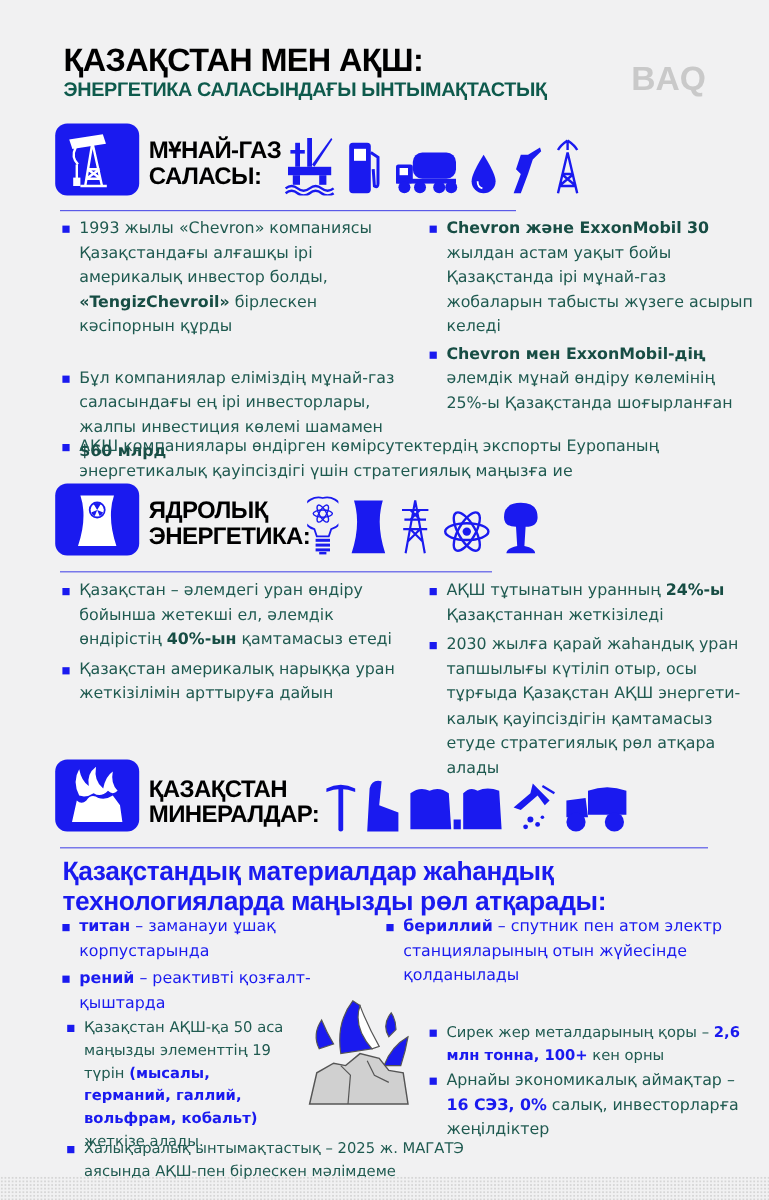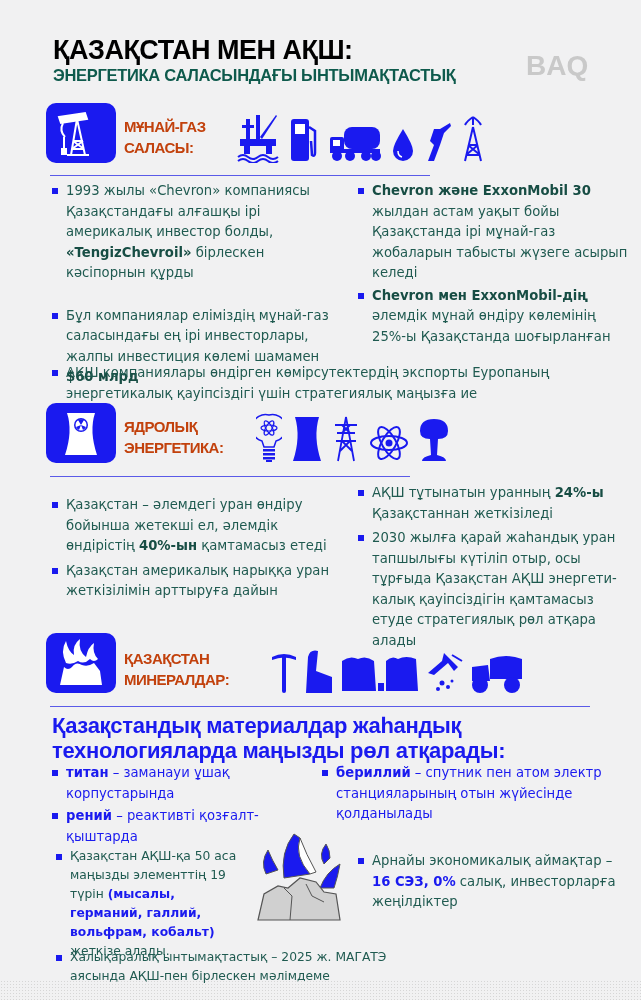--- a/index.html
+++ b/index.html
@@ -22,21 +22,21 @@
   .logo {
     left:526px; top:50px; font-family:"Liberation Sans", sans-serif;
     font-weight:bold; font-size:28px; color:#c9c9c9; letter-spacing:0px;
   }
   .iconbox {
     width:70px; height:60px; background:#1a1aef; border-radius:10px;
     display:flex; align-items:center; justify-content:center;
   }
   .sectitle {
     font-family:"Liberation Sans", sans-serif; font-weight:bold;
-    color:#c2410c; font-size:15px; line-height:21px; letter-spacing:-0.5px;
+    color:#000000; font-size:20px; line-height:21px; letter-spacing:-0.5px;
   }
   .divider { height:1px; background:#5a5ae8; }
   .bullet {
     font-family:"DejaVu Sans", sans-serif; font-size:13.2px; line-height:20.5px;
     color:#1f5a50; padding-left:14px; position:relative;
   }
   .bullet::before {
     content:""; position:absolute; left:0; top:7px; width:6px; height:6px;
     background:#1a1aef;
   }
@@ -189,21 +189,21 @@
       </g>
       <circle cx="20" cy="20" r="3.5" fill="#1a1aef"></circle>
     </svg>
   <svg width="32" height="46" viewBox="0 0 32 46">
       <path d="M16 2 Q30 2 30 14 Q30 22 20 22 L19 38 Q28 40 28 44 L4 44 Q4 40 13 38 L12 22 Q2 22 2 14 Q2 2 16 2Z" fill="#1a1aef"></path>
     </svg>
 </div>
 <div class="abs divider" style="left:50px; top:476px; width:360px;"></div>
 
 <div class="abs" style="left:52px; top:483px; width:290px;">
-  <div class="bullet" style="margin-bottom:4px;margin-top:12px;">
+  <div class="bullet" style="margin-bottom:4px;">
     <span>Қазақстан – әлемдегі уран өндіру бойынша жетекші ел, әлемдік өндірістің </span><b>40%-ын</b><span> қамтамасыз етеді</span>
   </div>
   <div class="bullet">Қазақстан америкалық нарыққа уран жеткізілімін арттыруға дайын</div>
 </div>
 <div class="abs" style="left:358px; top:483px; width:270px;">
   <div class="bullet" style="margin-bottom:4px;">
     <span>АҚШ тұтынатын уранның </span><b>24%-ы</b><span> Қазақстаннан жеткізіледі</span>
   </div>
   <div class="bullet">2030 жылға қарай жаһандық уран тапшылығы күтіліп отыр, осы тұрғыда Қазақстан АҚШ энергети-калық қауіпсіздігін қамтамасыз етуде стратегиялық рөл атқара алады</div>
 </div>
@@ -277,20 +277,23 @@
     <path d="M40 12 Q26 30 30 56 L56 52 Q44 34 46 16Z" fill="#1a1aef" stroke="#555" stroke-width="1"></path>
     <path d="M46 16 Q40 34 56 52 L62 50 Q52 32 46 16Z" fill="#fff" stroke="#555" stroke-width="1"></path>
     <path d="M72 22 Q64 32 70 42 L76 36 Q76 28 72 22Z" fill="#1a1aef" stroke="#555" stroke-width="1"></path>
     <path d="M86 42 Q72 50 66 66 L80 66 Q84 54 86 42Z" fill="#1a1aef" stroke="#555" stroke-width="1"></path>
     <path d="M4 98 L10 72 L24 64 L34 66 L46 56 L62 60 L70 70 L82 72 L86 98Z" fill="#d0d0d0" stroke="#555" stroke-width="1.2"></path>
     <path d="M30 66 L38 74 L36 98 M52 62 L58 74 L70 80" stroke="#555" stroke-width="1" fill="none"></path>
   </svg>
 </div>
 
 <div class="abs" style="left:358px; top:851px; width:270px;">
+  <div class="bullet bl" style="font-size:12.3px; line-height:19px; margin-bottom:2px;">
+    <span>Сирек жер металдарының қоры – </span><b>2,6 млн тонна, 100+</b><span> кен орны</span>
+  </div>
   <div class="bullet bl">
     <span>Арнайы экономикалық аймақтар – </span><b>16 СЭЗ, 0%</b><span> салық, инвесторларға жеңілдіктер</span>
   </div>
 </div>
 
 <div class="abs" style="left:56px; top:948px; width:370px;">
   <div class="bullet" style="font-size:12.3px; line-height:19px;">Халықаралық ынтымақтастық – 2025 ж. МАГАТЭ аясында АҚШ-пен бірлескен мәлімдеме</div>
 </div>
 
 <div class="abs footdots"></div>

